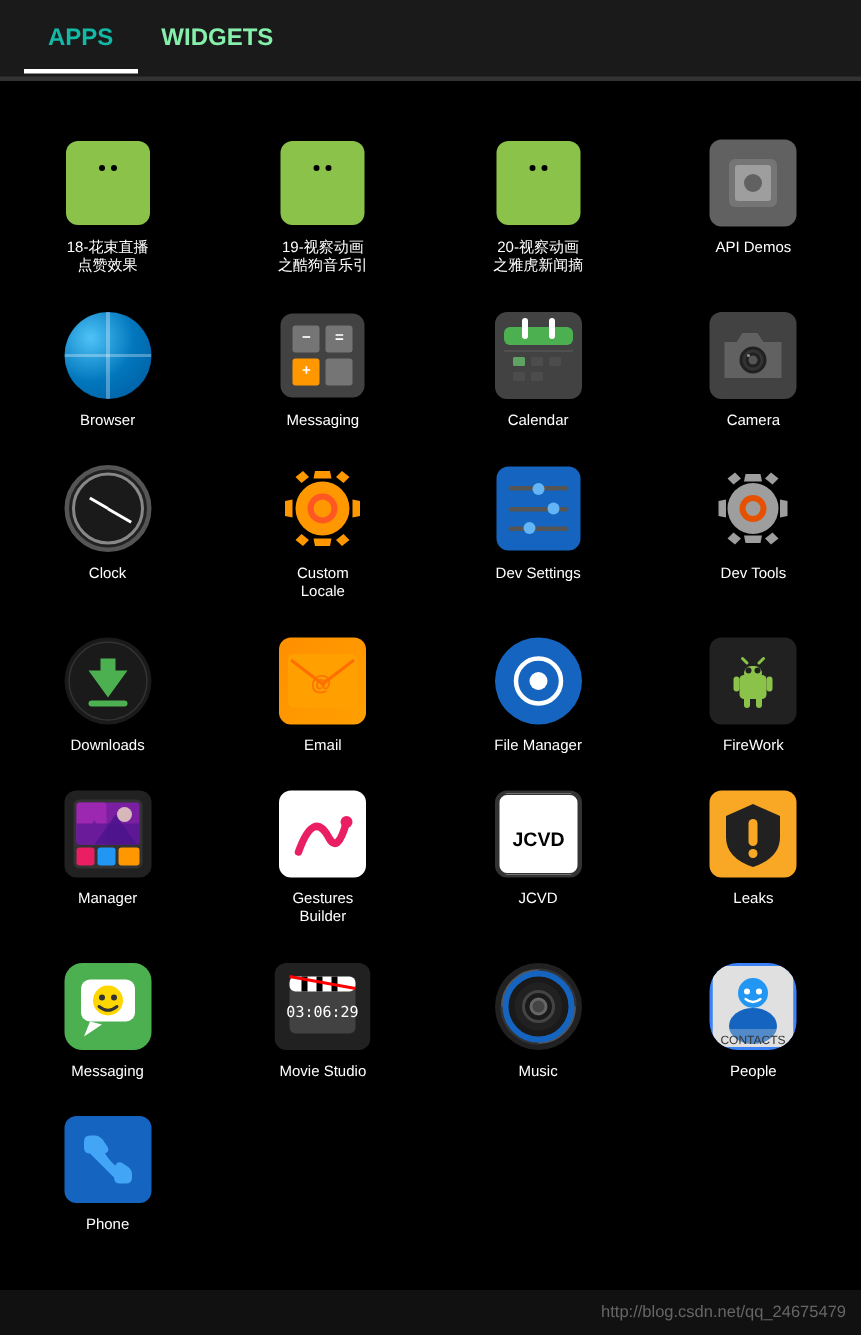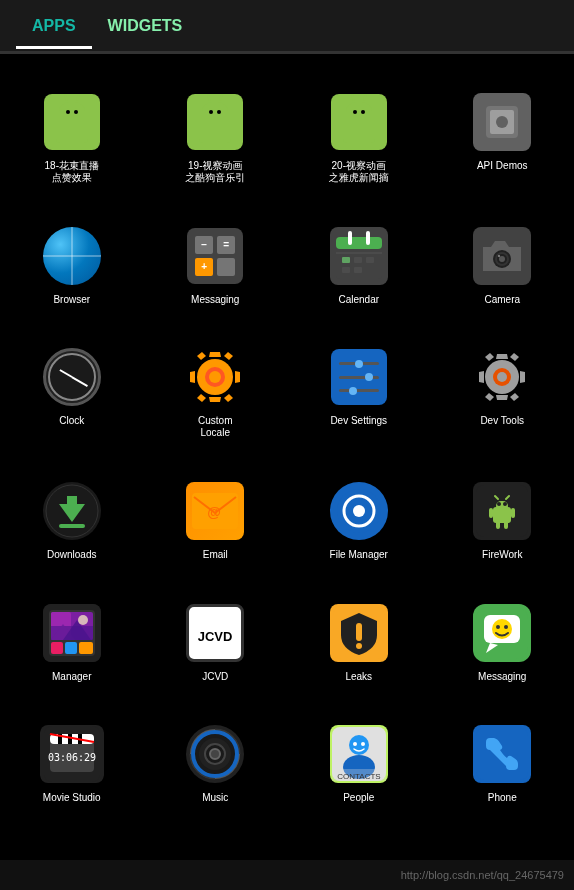--- a/index.html
+++ b/index.html
@@ -290,22 +290,22 @@
       display: flex;
       align-items: center;
       justify-content: center;
       overflow: hidden;
     }
 
     
     .people-icon {
       width: 58px;
       height: 58px;
-      background: #bef264;
-      border-radius: 8px;
+      background: #3b82f6;
+      border-radius: 19px;
       display: flex;
       align-items: center;
       justify-content: center;
       overflow: hidden;
     }
 
     
     .phone-icon {
       width: 58px;
       height: 58px;
@@ -734,20 +734,33 @@
 
           <polygon points="8,36 20,20 32,36" fill="#6A1B9A" opacity="0.8"></polygon>
           <polygon points="20,36 34,16 48,36" fill="#4A148C" opacity="0.8"></polygon>
           <circle cx="40" cy="16" r="5" fill="#FFF9C4" opacity="0.7"></circle>
         </svg>
       </div>
     </div>
     <div class="app-label">Manager</div>
   </div>
 
+  <div class="app-item">
+    <div class="app-icon">
+      <div class="gestures-icon">
+        <svg width="52" height="52" viewBox="0 0 52 52">
+          <rect width="52" height="52" rx="8" fill="#fff"></rect>
+
+          <path d="M10 38 Q20 10 30 28 Q36 40 42 18" fill="none" stroke="#E91E63" stroke-width="5" stroke-linecap="round"></path>
+          <circle cx="42" cy="18" r="4" fill="#E91E63"></circle>
+        </svg>
+      </div>
+    </div>
+    <div class="app-label">Gestures<br>Builder</div>
+  </div>
 
   <div class="app-item">
     <div class="app-icon">
       <div class="jcvd-icon">
         <svg width="54" height="54" viewBox="0 0 54 54">
           <rect width="54" height="54" rx="6" fill="#fff" stroke="#333" stroke-width="2"></rect>
           <text x="27" y="35" text-anchor="middle" fill="#000" font-size="13" font-weight="bold" font-family="Arial">JCVD</text>
         </svg>
       </div>
     </div>

